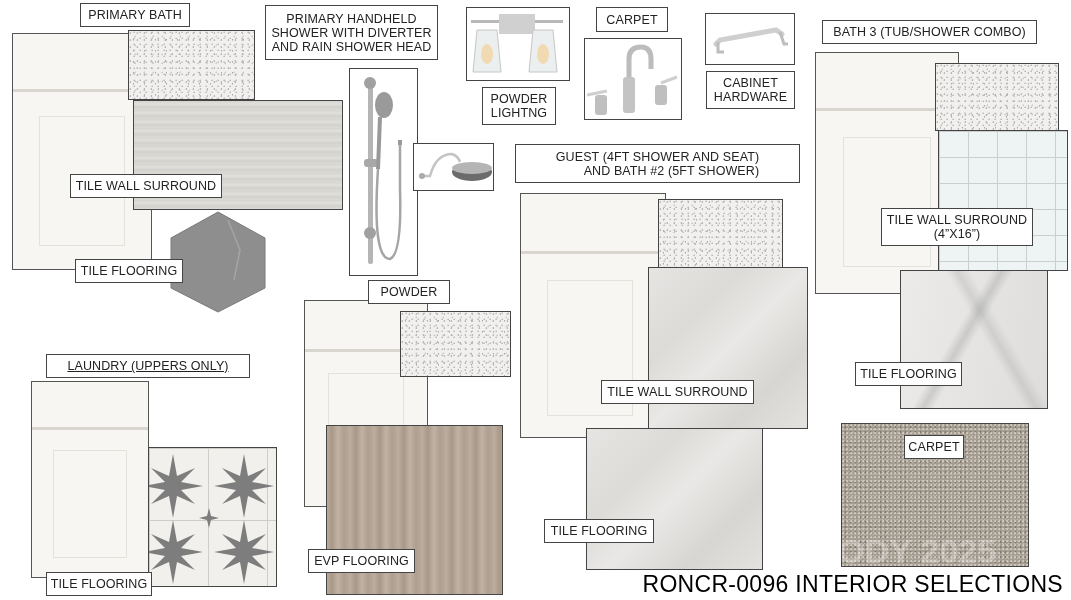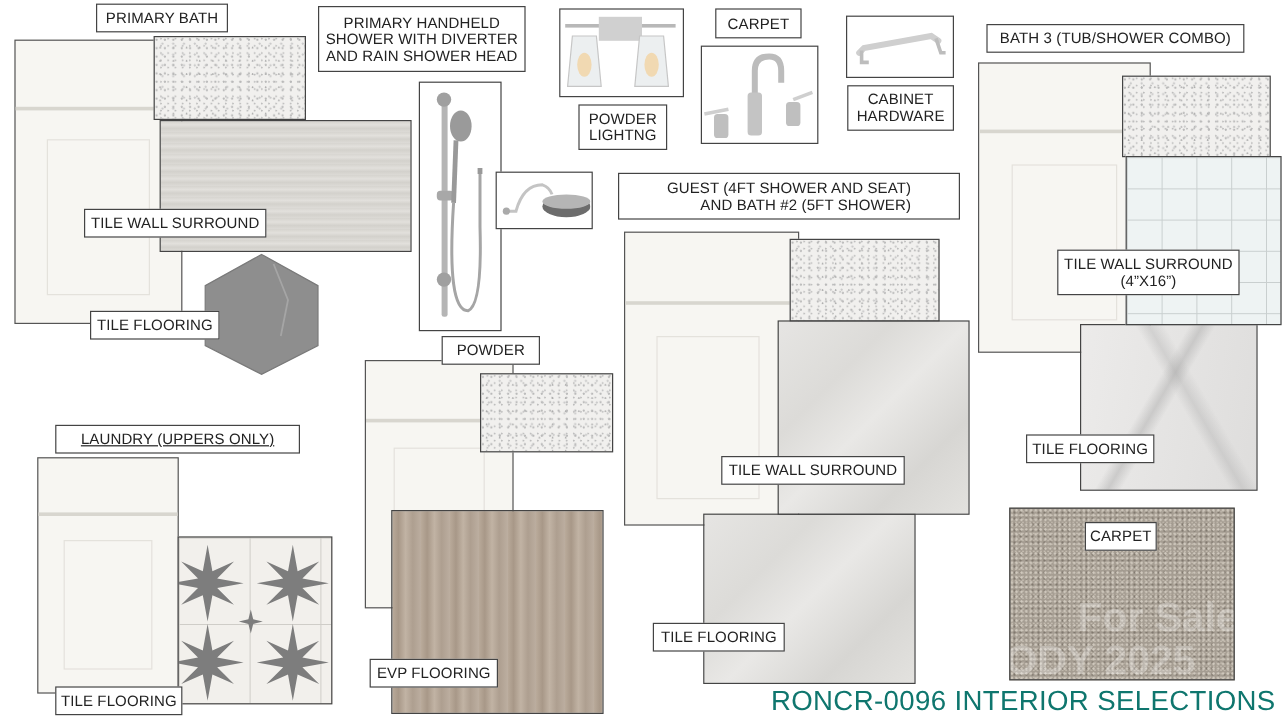--- a/index.html
+++ b/index.html
@@ -56,21 +56,21 @@
     }
     .starTile {
       background-color: #f2f0ec;
       background-image:
         linear-gradient(#cfcdc8 1px, transparent 1px),
         linear-gradient(90deg, #cfcdc8 1px, transparent 1px);
       background-size: 59px 72px;
     }
     .product { background: #fff; border: 1.5px solid #444; }
     .watermark { position: absolute; color: rgba(255,255,255,0.28); font-weight: bold; font-size: 34px; z-index: 11; white-space: nowrap; }
-    .title { position: absolute; right: 8px; bottom: 2px; font-size: 23px; color: #0f766e; letter-spacing: 0.3px; white-space: nowrap; }
+    .title { position: absolute; right: 8px; bottom: 2px; font-size: 23px; color: #000000; letter-spacing: 0.3px; white-space: nowrap; }
   </style>
 </head>
 <body>
 
 <div class="label" style="left:80px;top:3px;width:110px;height:24px;">PRIMARY BATH</div>
 <div class="swatch cabinet" style="left:12px;top:33px;width:140px;height:237px;">
   <div class="rail" style="top:55px;"></div>
   <div class="panel" style="left:26px;top:82px;width:84px;height:128px;"></div>
 </div>
 <div class="swatch quartz" style="left:128px;top:30px;width:127px;height:70px;z-index:2;"></div>
@@ -186,18 +186,17 @@
       <polygon points="95,6 99,28 117,20 103,34 125,38 103,42 117,56 99,48 95,70 91,48 73,56 87,42 65,38 87,34 73,20 91,28"></polygon>
       <polygon points="24,72 28,94 46,86 32,100 54,104 32,108 46,122 28,114 24,136 20,114 2,122 16,108 -6,104 16,100 2,86 20,94"></polygon>
       <polygon points="95,72 99,94 117,86 103,100 125,104 103,108 117,122 99,114 95,136 91,114 73,122 87,108 65,104 87,100 73,86 91,94"></polygon>
       <polygon points="60,60 62,68 70,70 62,72 60,80 58,72 50,70 58,68"></polygon>
     </g>
   </svg>
 </div>
 <div class="label" style="left:46px;top:572px;width:106px;height:24px;">TILE FLOORING</div>
 
 <div class="swatch carpet" style="left:841px;top:423px;width:188px;height:144px;overflow:hidden;">
-  <div class="watermark" style="left:56px;top:72px;">For Sale</div>
   <div class="watermark" style="left:-4px;top:108px;">ODY 2025</div>
 </div>
 <div class="label" style="left:904px;top:435px;width:60px;height:24px;">CARPET</div>
 
 <div class="title">RONCR-0096 INTERIOR SELECTIONS</div>
 
 </body></html>

